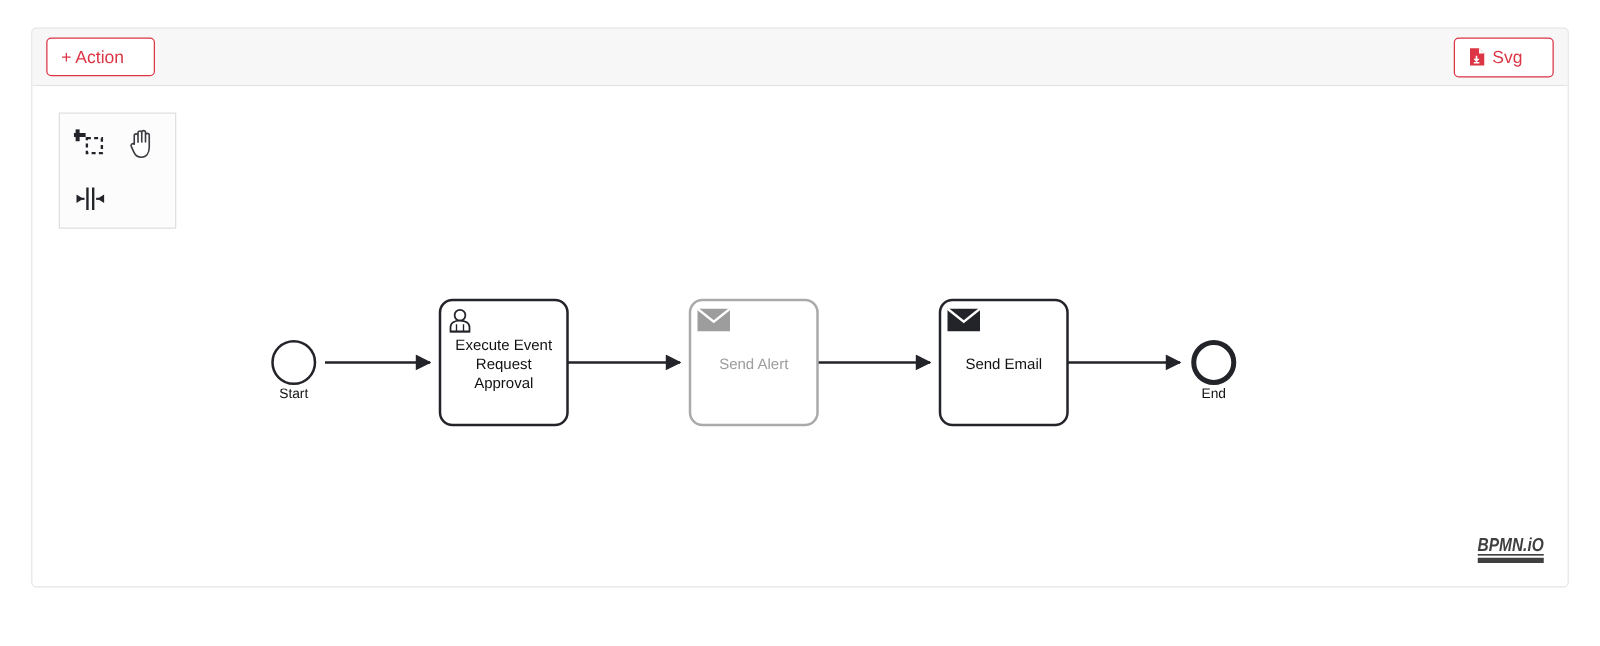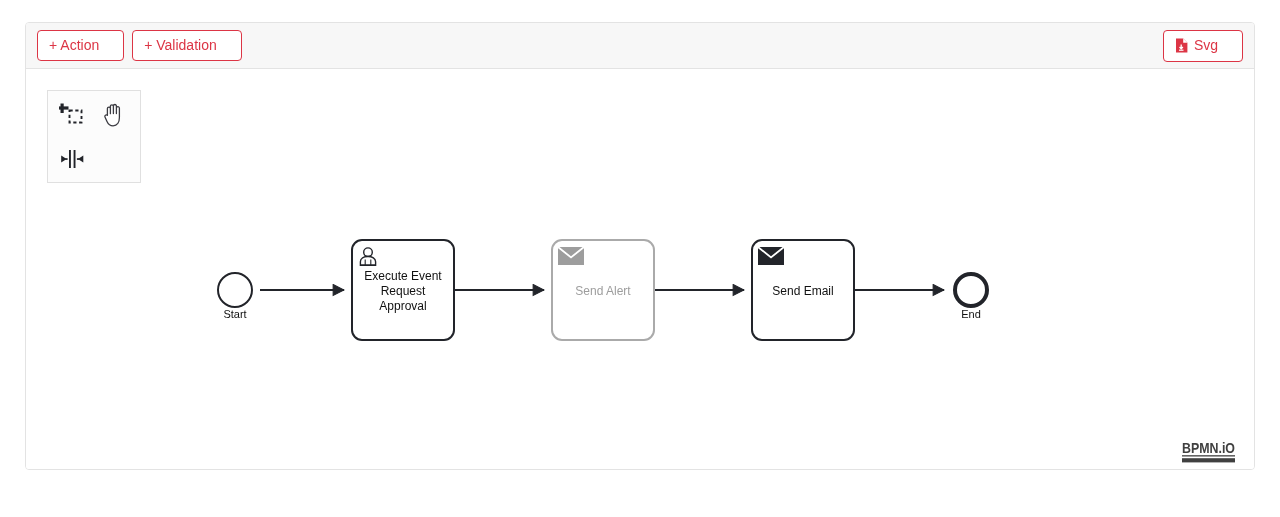--- a/index.html
+++ b/index.html
@@ -119,23 +119,24 @@
     color: #111111;
     padding: 10px 13px 11px 13px;
     cursor: pointer;
     white-space: nowrap;
   }
 
   
   .bjs-powered-by {
     position: absolute;
     right: 18px;
-    bottom: 4px;
+    bottom: 16px;
     cursor: pointer;
     line-height: 0;
+    font-style: italic;
   }
 
   
   .diagram {
     position: absolute;
     left: 0;
     top: 0;
     width: 100%;
     height: 100%;
   }
@@ -153,21 +154,20 @@
   }
 </style>
 </head>
 <body>
 
 <div class="editor-panel">
 
   <div class="panel-header">
     <div class="header-left">
       <button class="btn-outline-danger">+ Action</button>
-      <button class="btn-outline-danger">+ Validation</button>
     </div>
 
     <div class="header-right">
       <button class="btn-outline-danger">
         <span class="svg-icon">
           <svg width="13" height="15" viewBox="0 0 13 15">
             <path d="M1 0.6 h7.2 L12.4 4.8 V14.4 H1 Z" fill="#dc3545"></path>
             <path d="M8.2 0.6 V4.8 H12.4" fill="#ffffff"></path>
             <path d="M6.2 6.6 v3.6 M4.5 9 l1.7 1.8 L7.9 9" stroke="#ffffff" stroke-width="1.3" fill="none"></path>
             <rect x="4" y="11.6" width="4.5" height="1.2" fill="#ffffff"></rect>

